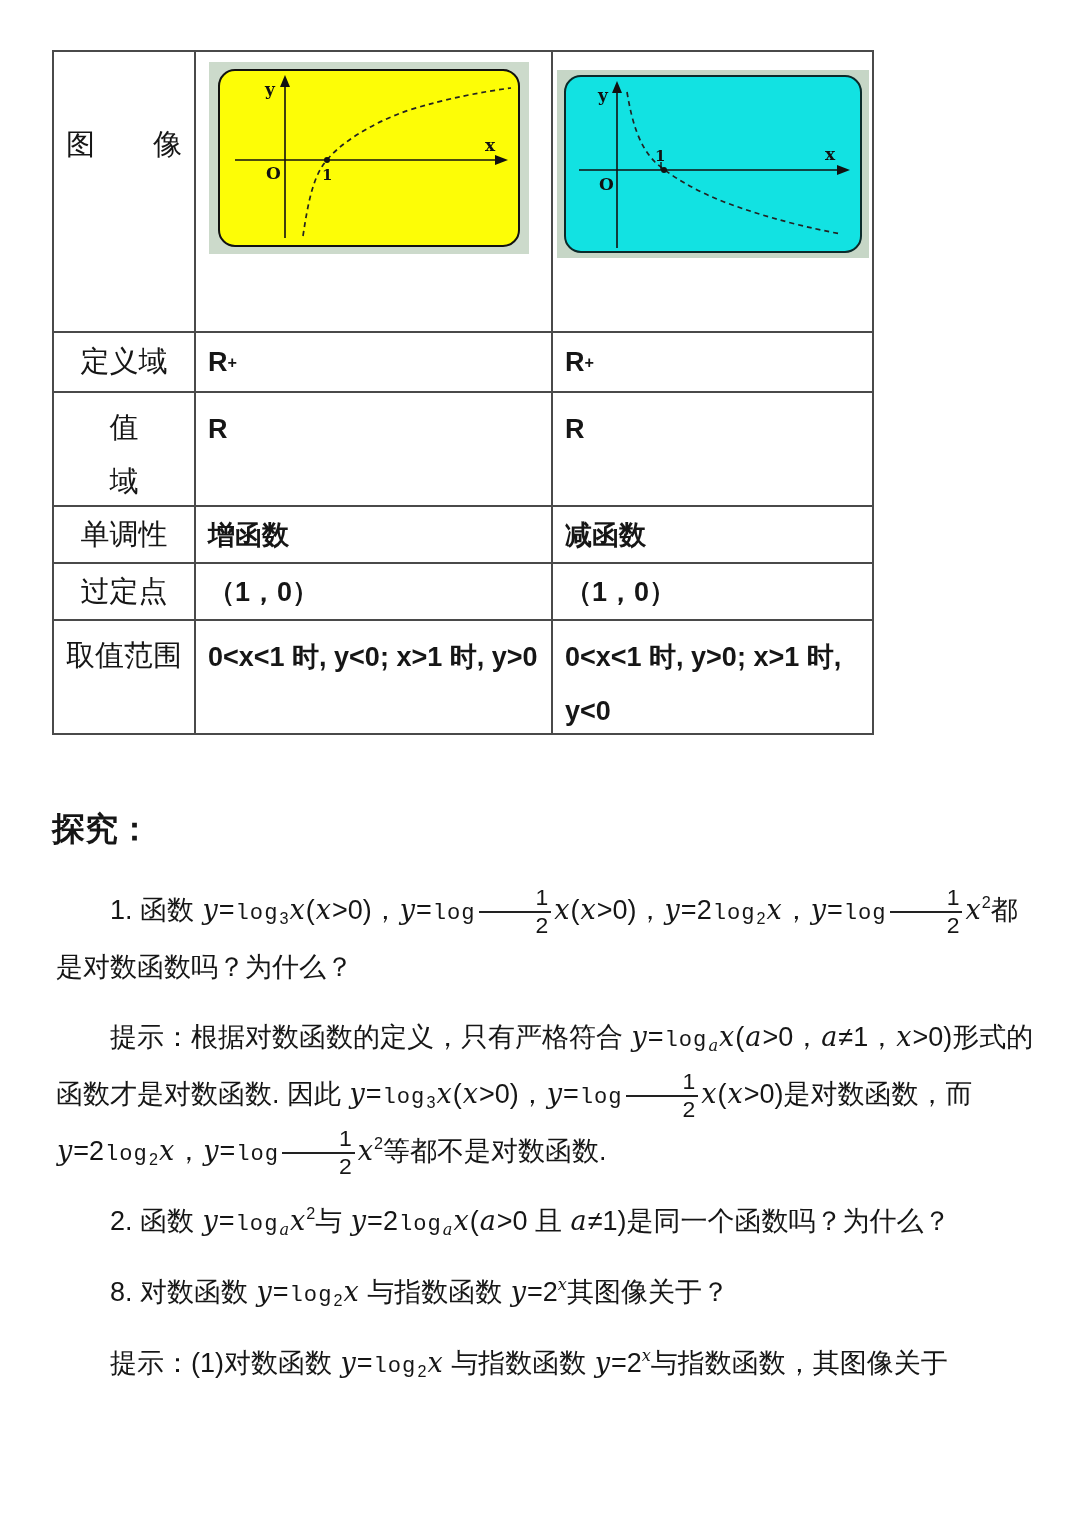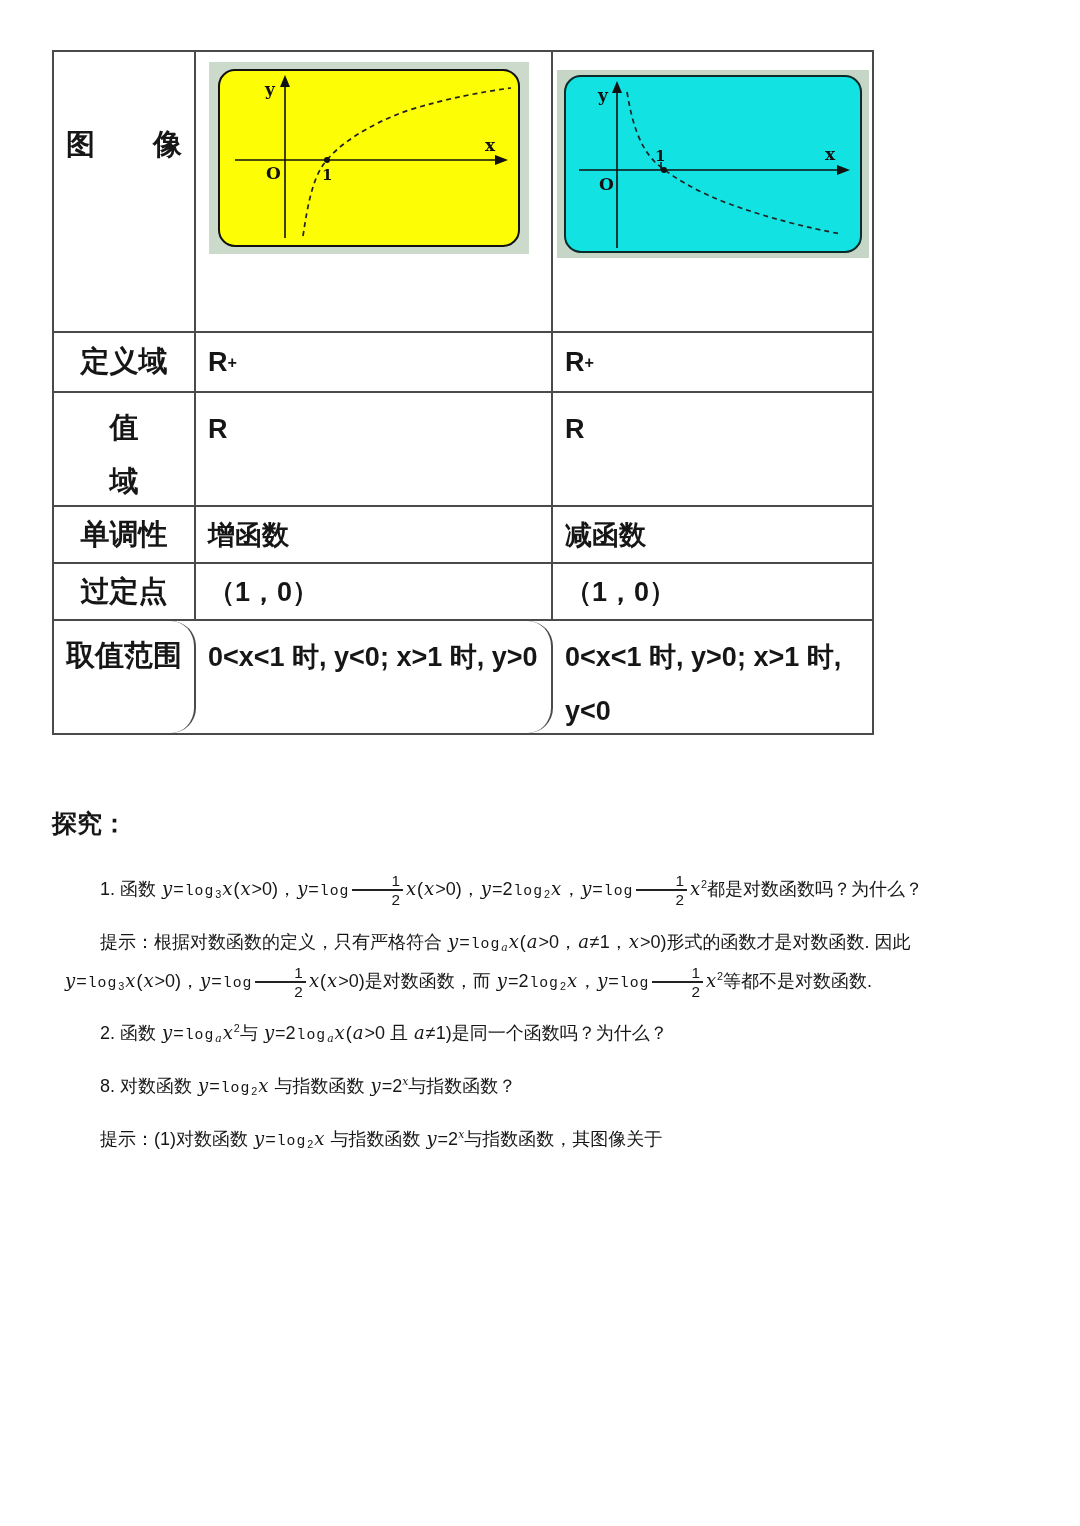--- a/index.html
+++ b/index.html
@@ -13,43 +13,43 @@
     margin:50px 0 0 52px;
     display:grid;
     grid-template-columns:142px 357px 319px;
     grid-template-rows:281px 60px 114px 57px 57px 112px;
     border:2px solid #4a4a4a;
     width:818px;
     box-sizing:content-box;
   }
   .cell{border-right:2px solid #4a4a4a;border-bottom:2px solid #4a4a4a;box-sizing:border-box;}
   .cell.lastcol{border-right:none;}
-  .cell.lastrow{border-bottom:none;border-radius:25px;}
+  .cell.lastrow{border-bottom:none;}
   .lbl{
     display:flex;align-items:center;justify-content:center;text-align:center;
-    font-weight:bold;font-size:29px;line-height:1.85;white-space:pre-line;
+    font-weight:normal;font-size:29px;line-height:1.85;white-space:pre-line;
   }
   .lbl.toplbl{align-items:flex-start;padding-top:66px;}
   .lbl.toplbl2{align-items:flex-start;padding-top:8px;}
   .val{
     display:flex;align-items:center;
     font-weight:bold;font-size:27px;line-height:2.0;
     padding-left:12px;padding-right:8px;
   }
   .val.topval{align-items:flex-start;padding-top:9px;}
   .imgcell{display:block;}
   .imgcell svg{display:block;}
   .imgcell.c1 svg{margin:10px 0 0 13px;}
   .imgcell.c2 svg{margin:18px 0 0 4px;}
   .glabel{font-family:"DejaVu Serif","Liberation Serif",serif;font-weight:bold;font-size:17px;fill:#111;}
   .glabel.small{font-size:15px;}
   
   .bodytext{margin:72px 46px 0 52px;}
-  .heading{font-size:25px;font-weight:bold;margin:0 0 30px 0;}
-  .para{font-size:18px;line-height:2.1;text-indent:2em;margin:0 0 14px 12px;}
+  .heading{font-size:33px;font-weight:bold;margin:0 0 30px 0;}
+  .para{font-size:27px;line-height:2.1;text-indent:2em;margin:0 0 14px 4px;}
   
   .mi{font-family:"DejaVu Serif","Liberation Serif",serif;font-style:italic;padding:0 1px;}
   .mlog{font-family:"Liberation Mono","DejaVu Sans Mono",monospace;font-size:.82em;letter-spacing:1px;padding:0 1px;}
   .msub{font-size:.6em;vertical-align:-0.3em;}
   .msup{font-size:.6em;vertical-align:0.65em;}
   .mi-sub{font-family:"DejaVu Serif","Liberation Serif",serif;font-style:italic;}
   .frac{
     display:inline-flex;flex-direction:column;align-items:center;
     vertical-align:middle;line-height:1.12;font-size:.85em;margin:0 2px;
   }
@@ -153,15 +153,15 @@
         <span class="den">2</span>
       </span><span class="mi">x</span><span class="msup">2</span><span class="mp">都是对数函数吗？为什么？</span></p>
   <p class="para"><span class="mp">提示：根据对数函数的定义，只有严格符合 </span><span class="mi">y</span><span class="mp">=</span><span class="mlog">log</span><span class="msub mi-sub">a</span><span class="mi">x</span><span class="mp">(</span><span class="mi">a</span><span class="mp">&gt;0，</span><span class="mi">a</span><span class="mp">≠1，</span><span class="mi">x</span><span class="mp">&gt;0)</span><span class="mp">形式的函数才是对数函数. 因此 </span><span class="mi">y</span><span class="mp">=</span><span class="mlog">log</span><span class="msub">3</span><span class="mi">x</span><span class="mp">(</span><span class="mi">x</span><span class="mp">&gt;0)，</span><span class="mi">y</span><span class="mp">=</span><span class="mlog">log</span><span class="frac">
         <span class="num">1</span>
         <span class="den">2</span>
       </span><span class="mi">x</span><span class="mp">(</span><span class="mi">x</span><span class="mp">&gt;0)是对数函数，而 </span><span class="mi">y</span><span class="mp">=2</span><span class="mlog">log</span><span class="msub">2</span><span class="mi">x</span><span class="mp">，</span><span class="mi">y</span><span class="mp">=</span><span class="mlog">log</span><span class="frac">
         <span class="num">1</span>
         <span class="den">2</span>
       </span><span class="mi">x</span><span class="msup">2</span><span class="mp">等都不是对数函数.</span></p>
   <p class="para"><span class="mp">2. 函数 </span><span class="mi">y</span><span class="mp">=</span><span class="mlog">log</span><span class="msub mi-sub">a</span><span class="mi">x</span><span class="msup">2</span><span class="mp">与 </span><span class="mi">y</span><span class="mp">=2</span><span class="mlog">log</span><span class="msub mi-sub">a</span><span class="mi">x</span><span class="mp">(</span><span class="mi">a</span><span class="mp">&gt;0 且 </span><span class="mi">a</span><span class="mp">≠1)是同一个函数吗？为什么？</span></p>
-  <p class="para"><span class="mp">8. 对数函数 </span><span class="mi">y</span><span class="mp">=</span><span class="mlog">log</span><span class="msub">2</span><span class="mi">x</span><span class="mp"> 与指数函数 </span><span class="mi">y</span><span class="mp">=2</span><span class="msup mi-sub">x</span><span class="mp">与指数函数？</span></p>
+  <p class="para"><span class="mp">8. 对数函数 </span><span class="mi">y</span><span class="mp">=</span><span class="mlog">log</span><span class="msub">2</span><span class="mi">x</span><span class="mp"> 与指数函数 </span><span class="mi">y</span><span class="mp">=2</span><span class="msup mi-sub">x</span><span class="mp">其图像关于？</span></p>
   <p class="para"><span class="mp">提示：(1)对数函数 </span><span class="mi">y</span><span class="mp">=</span><span class="mlog">log</span><span class="msub">2</span><span class="mi">x</span><span class="mp"> 与指数函数 </span><span class="mi">y</span><span class="mp">=2</span><span class="msup mi-sub">x</span><span class="mp">与指数函数，其图像关于</span></p>
 </div>
 
 </body></html>

